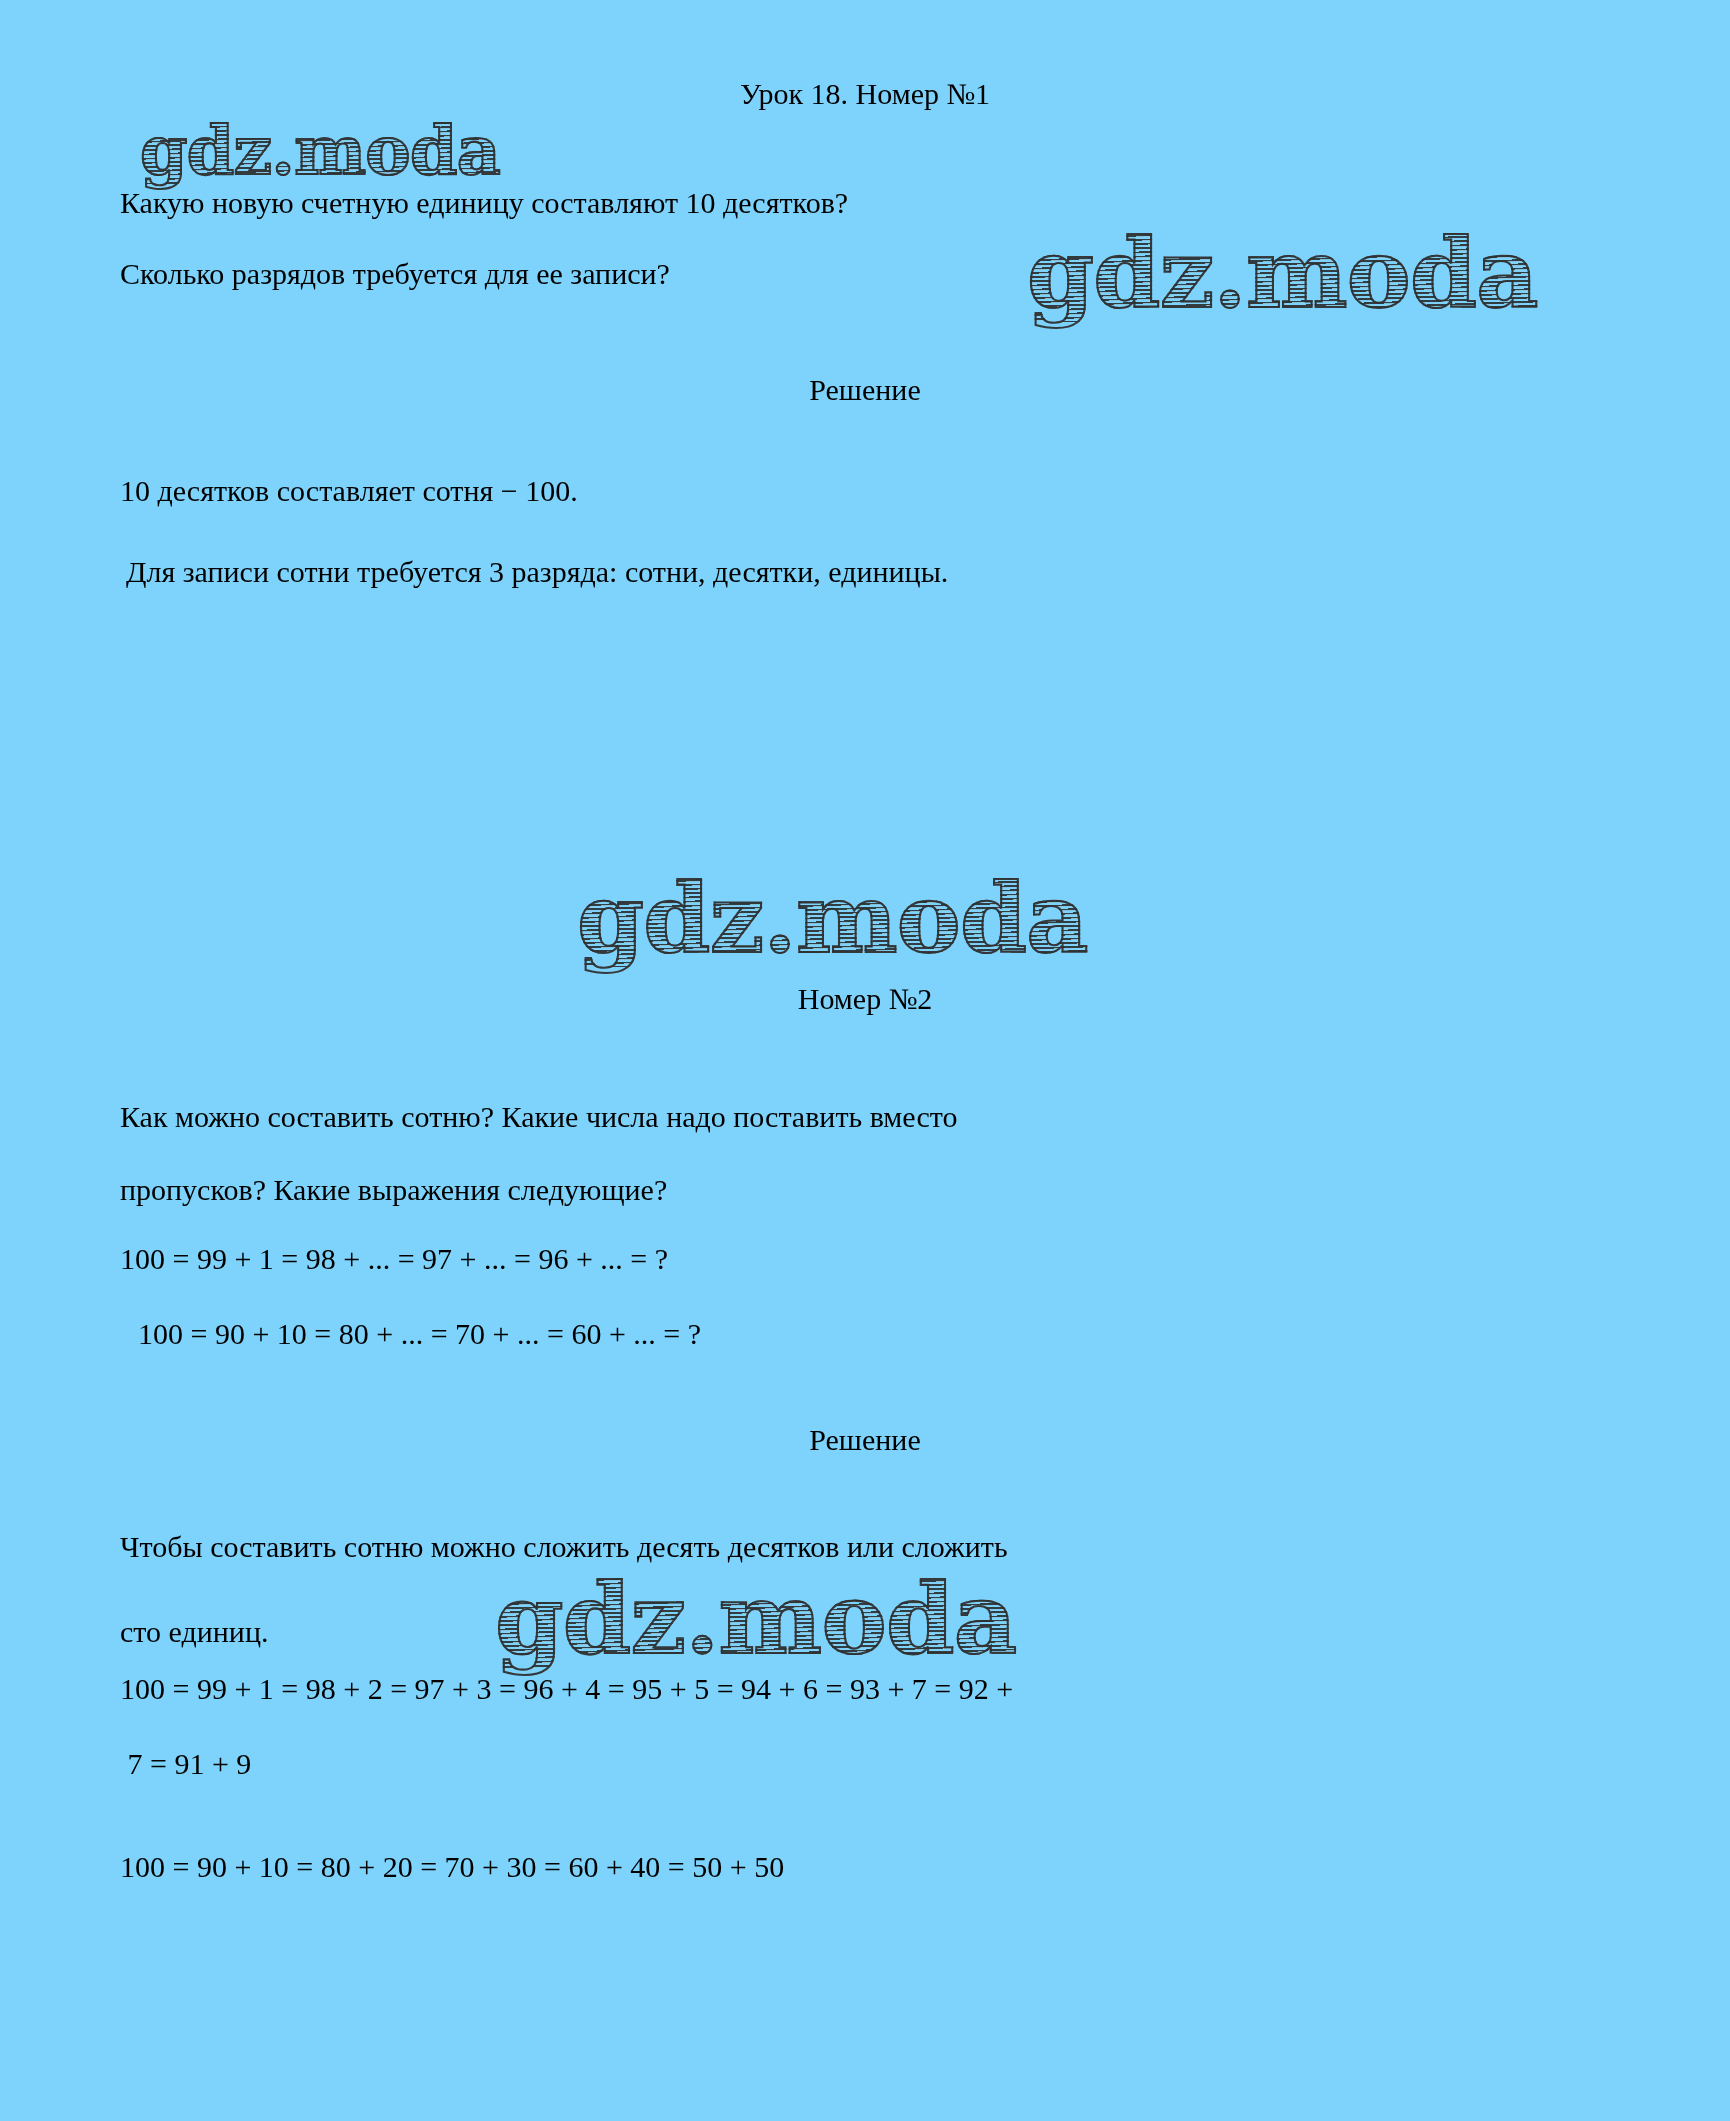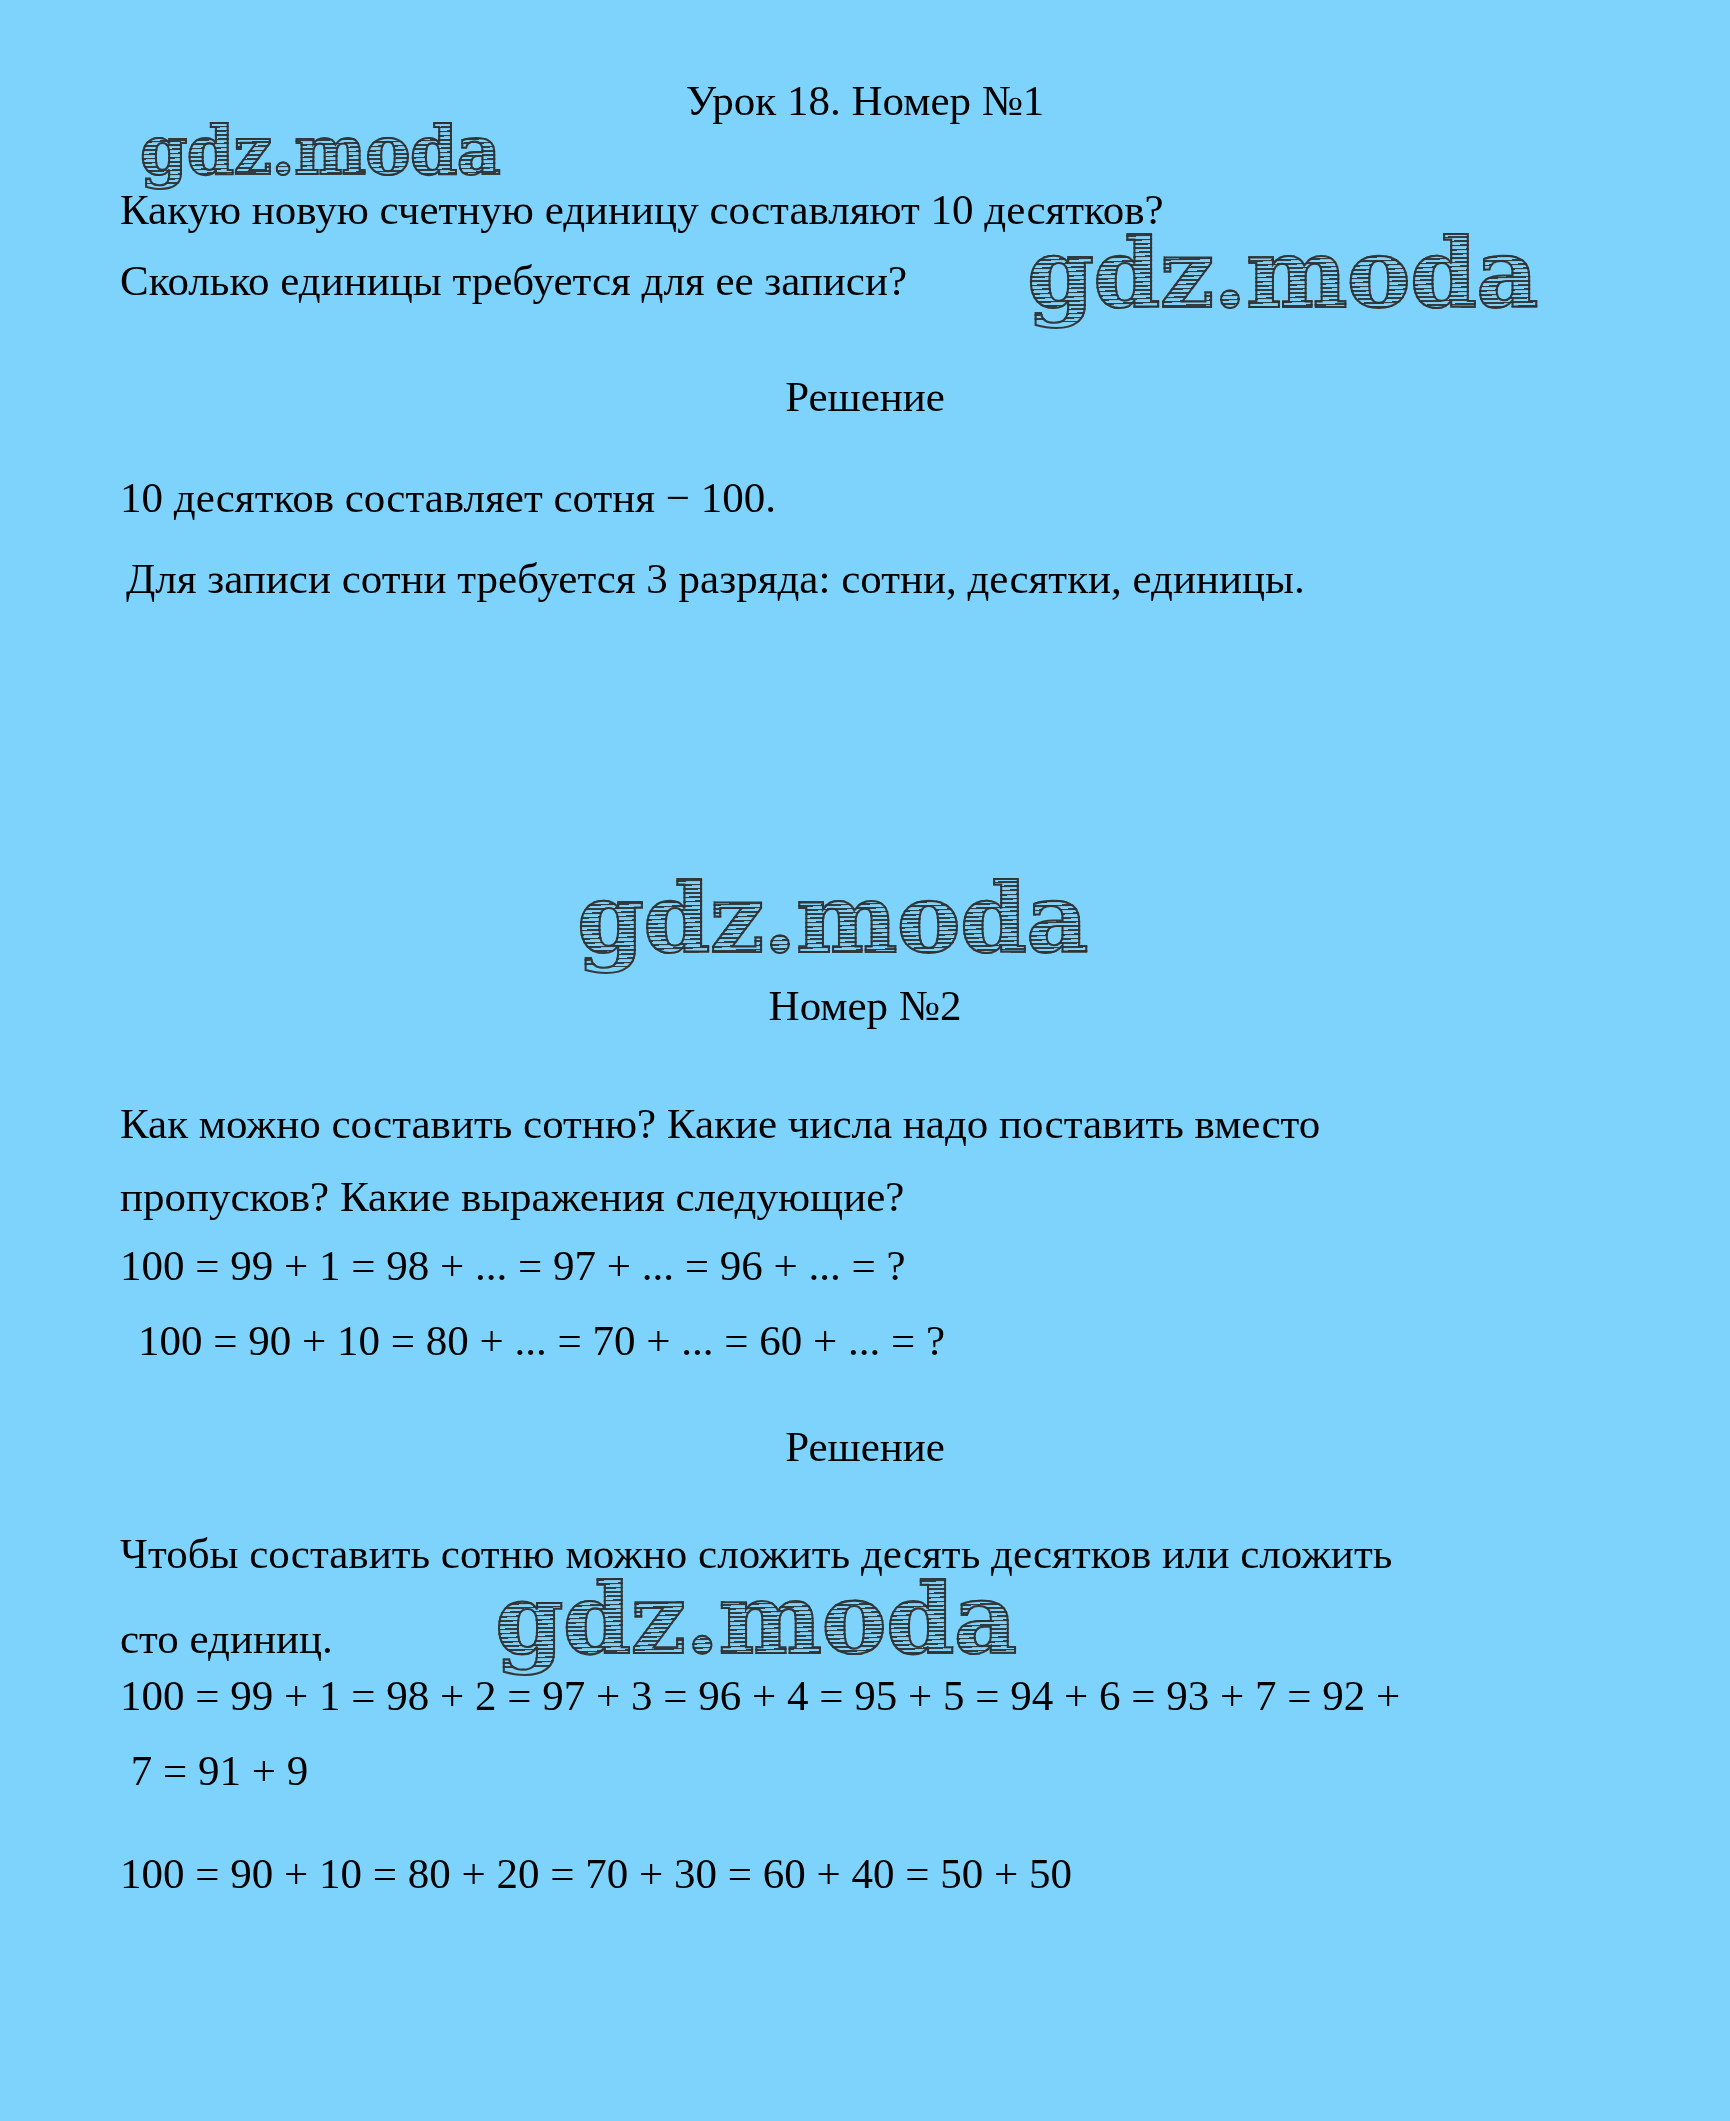--- a/index.html
+++ b/index.html
@@ -8,21 +8,21 @@
     width: 1730px;
     height: 2122px;
     background: #7dd3fc;
     color: #000000;
     font-family: "Liberation Serif", "DejaVu Serif", serif;
     overflow: hidden;
   }
   .line {
     position: absolute;
     left: 120px;
-    font-size: 43px;
+    font-size: 30px;
     line-height: 1;
     white-space: pre;
     z-index: 2;
   }
   .center {
     left: 0;
     width: 1730px;
     text-align: center;
   }
   
@@ -77,21 +77,21 @@
 <div class="page">
 
   <div class="wm wm-topleft">gdz.moda</div>
   <div class="wm wm-topright">gdz.moda</div>
   <div class="wm wm-middle">gdz.moda</div>
   <div class="wm wm-bottom">gdz.moda</div>
 
   <div class="line center t-title">Урок 18. Номер №1</div>
 
   <div class="line t-q1l1">Какую новую счетную единицу составляют 10 десятков?</div>
-  <div class="line t-q1l2">Сколько единицы требуется для ее записи?</div>
+  <div class="line t-q1l2">Сколько разрядов требуется для ее записи?</div>
 
   <div class="line center t-resh1">Решение</div>
 
   <div class="line t-s1l1">10 десятков составляет сотня − 100.</div>
   <div class="line t-s1l2">Для записи сотни требуется 3 разряда: сотни, десятки, единицы.</div>
 
   <div class="line center t-nomer2">Номер №2</div>
 
   <div class="line t-q2l1">Как можно составить сотню? Какие числа надо поставить вместо</div>
   <div class="line t-q2l2">пропусков? Какие выражения следующие?</div>

